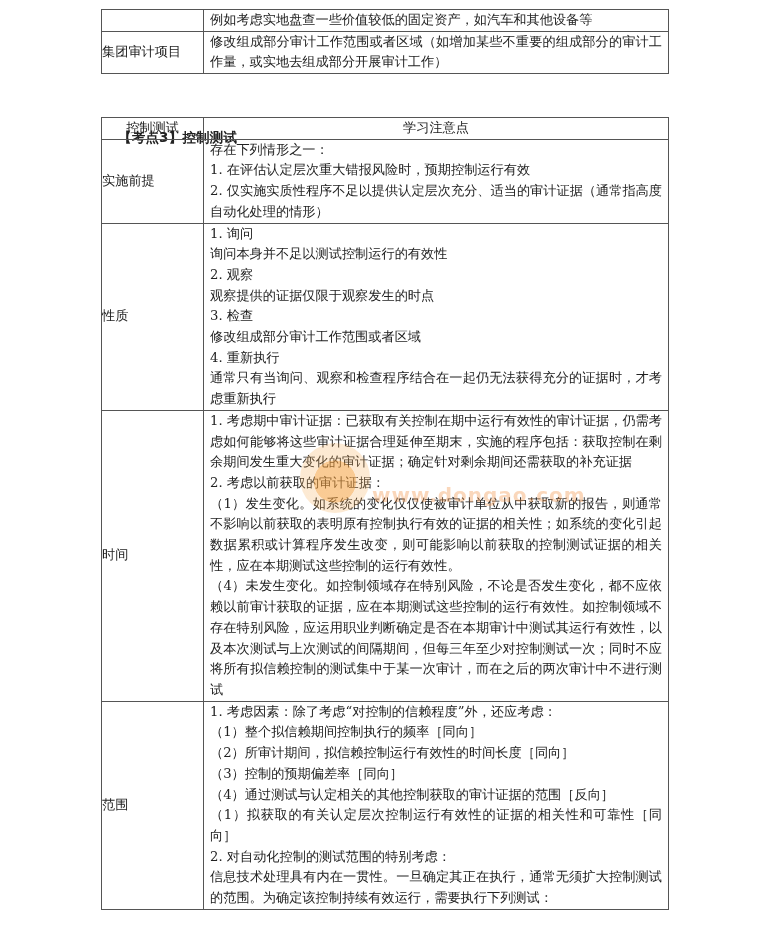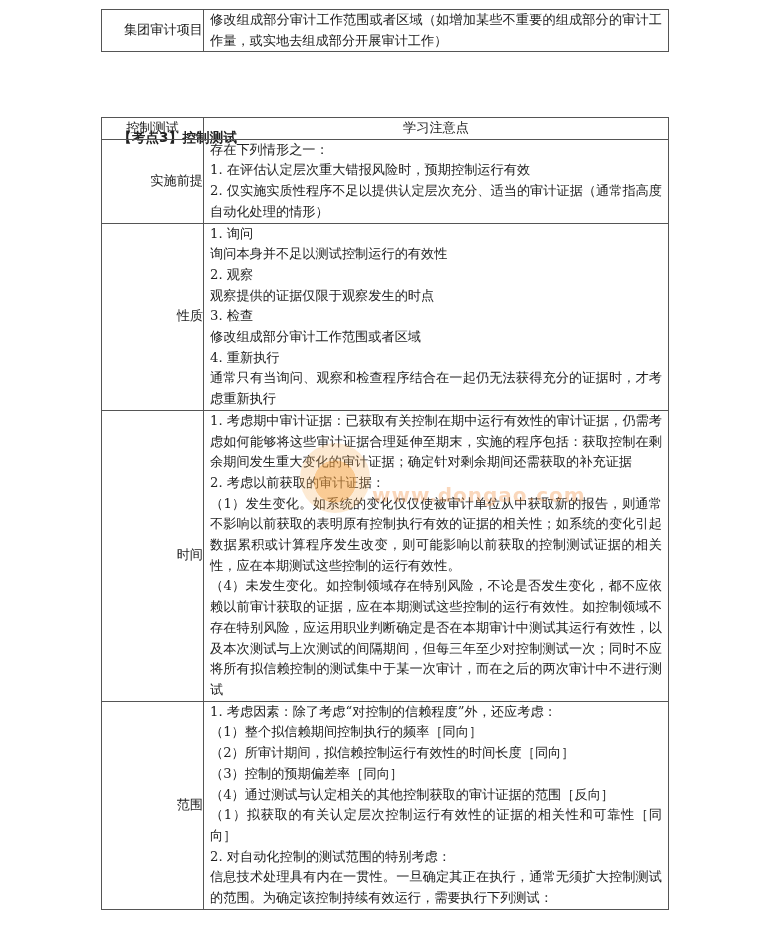--- a/index.html
+++ b/index.html
@@ -1,20 +1,20 @@
 <!DOCTYPE html>
 <html><head>
 <meta charset="utf-8">
 <style>
   html, body { margin: 0; padding: 0; background: #ffffff; }
   body { width: 775px; height: 938px; position: relative; overflow: hidden;
          font-family: "DejaVu Serif", "Liberation Serif", serif; color: #222; }
   table { border-collapse: collapse; position: absolute; left: 101px; width: 568px; table-layout: fixed; }
   td, th { border: 1px solid #555; font-size: 13.2px; line-height: 20.7px; padding: 0 6px; vertical-align: middle; font-weight: normal; }
-  td.label { text-align: right; width: 89px; padding: 0; }
+  td.label { text-align: left; width: 89px; padding: 0; }
   td.content { text-align: justify; text-justify: inter-character; }
   .line { display: block; white-space: normal; }
   #top-table { top: 9px; }
   #main-table { top: 117px; }
   .section-title { position: absolute; left: 118px; top: 93px; font-family: "DejaVu Sans", "Liberation Sans", sans-serif;
                    font-weight: bold; font-size: 13.5px; letter-spacing: 0.2px; margin-top: 36px; }
   .head-row th { text-align: center; height: 20px; }
   .watermark { position: absolute; left: 300px; top: 435px; width: 240px; height: 80px; pointer-events: none; }
   .wm-circle { position: absolute; left: 0; top: 8px; width: 70px; height: 70px; border-radius: 50%;
                background: radial-gradient(circle at 50% 55%, rgba(245,160,60,0.55) 0 40%, rgba(245,170,80,0.25) 41% 100%); }
@@ -25,20 +25,26 @@
 </style>
 </head>
 <body>
 
 <table id="top-table">
   <colgroup>
       <col style="width:102px">
       <col>
     </colgroup>
   <tbody>
+      <tr>
+    <td class="label"></td>
+    <td class="content">
+          <span class="line">例如考虑实地盘查一些价值较低的固定资产，如汽车和其他设备等</span>
+        </td>
+  </tr>
   <tr>
     <td class="label">集团审计项目</td>
     <td class="content">
           <span class="line">修改组成部分审计工作范围或者区域（如增加某些不重要的组成部分的审计工作量，或实地去组成部分开展审计工作）</span>
         </td>
   </tr>
 </tbody>
   </table>
 
 <div class="section-title">【考点3】控制测试</div>

